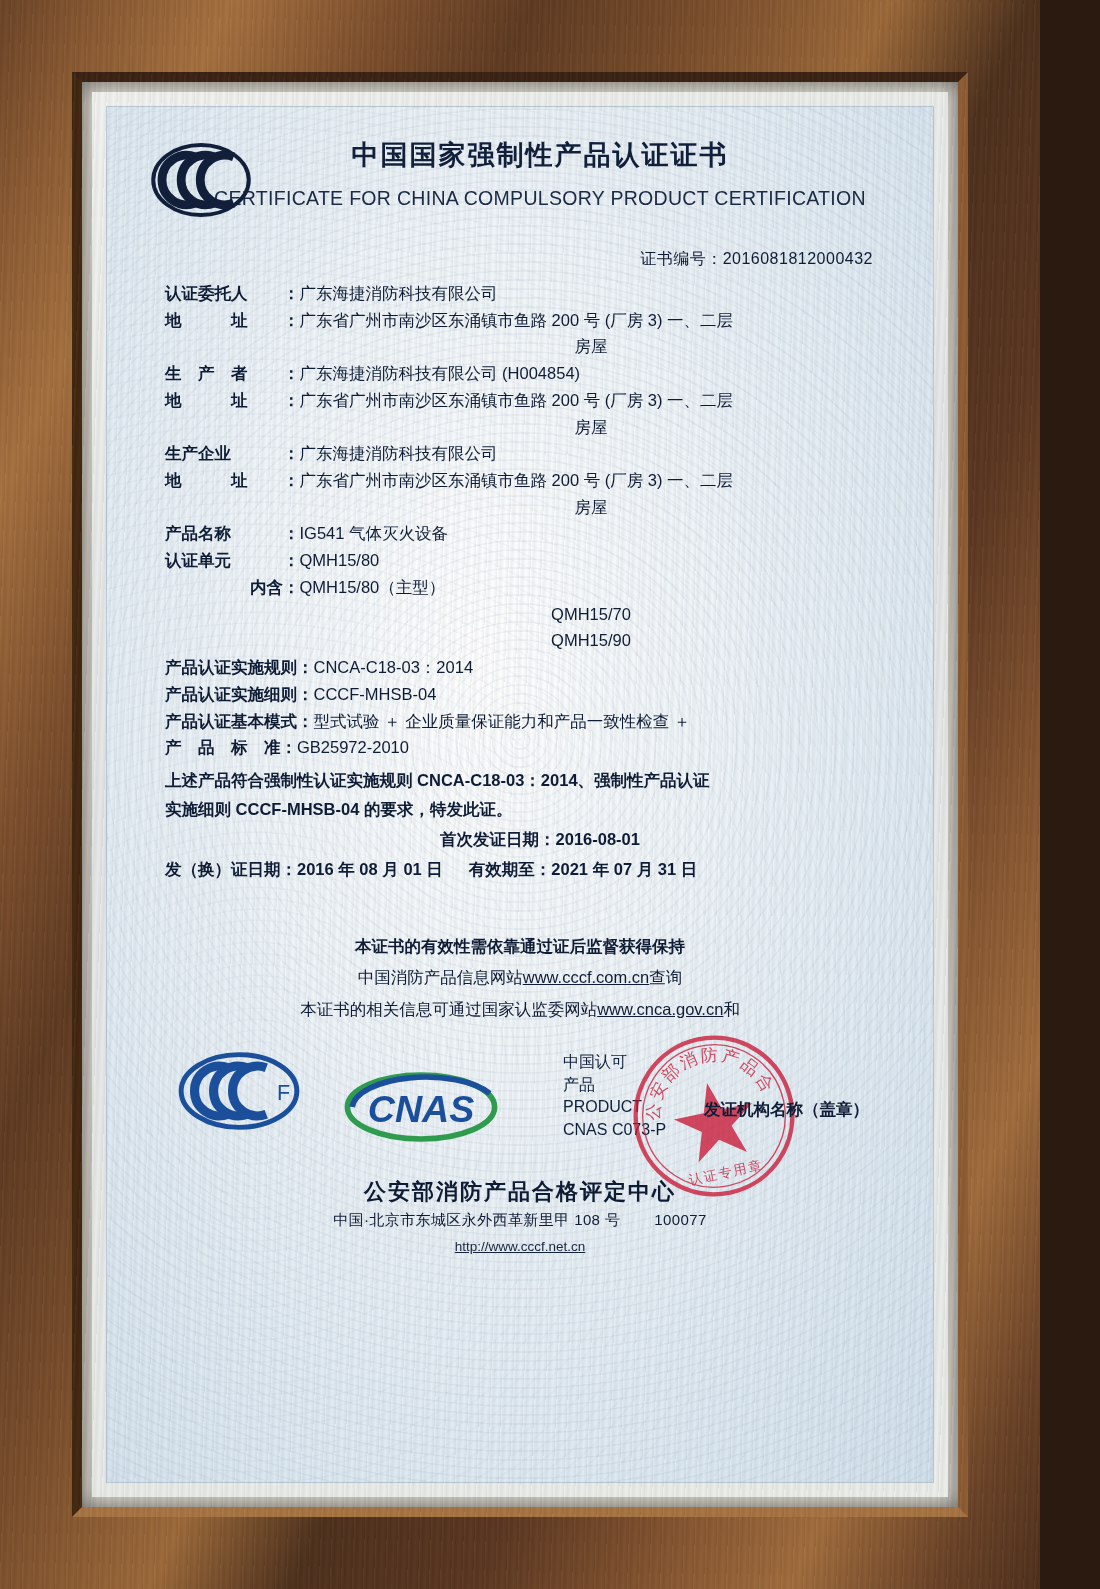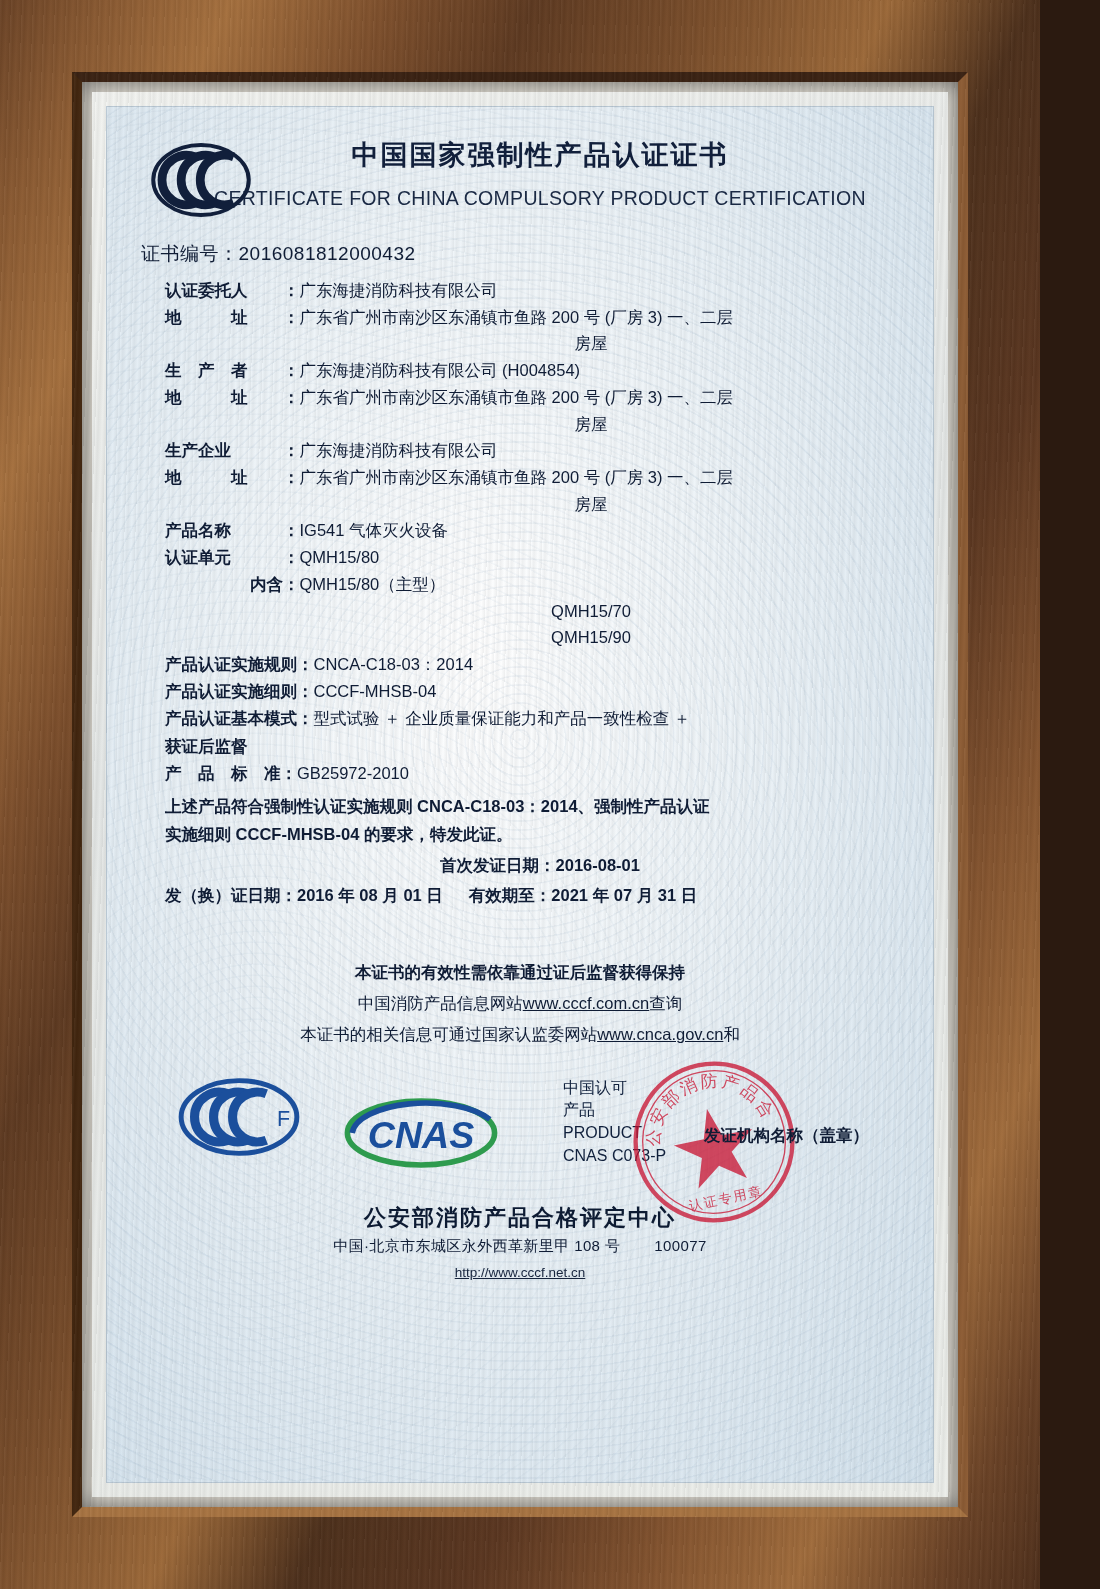--- a/index.html
+++ b/index.html
@@ -113,22 +113,23 @@
     margin-top: 4px;
   }
   .title-en {
     font-size: 19.5px;
     letter-spacing: 0.3px;
     color: #1a2944;
     margin-top: 14px;
     white-space: nowrap;
   }
   .cert-no {
-    font-size: 19px;
-    margin-top: 12px;
+    text-align: right;
+    font-size: 16px;
+    margin-top: 20px;
     padding-right: 26px;
     letter-spacing: 0.5px;
   }
   
   .fields {
     margin-top: 10px;
     font-size: 16.5px;
     line-height: 1.62;
   }
   .row {
@@ -351,21 +352,20 @@
               <div class="lbl">产品认证实施细则</div>
               <div class="colon">：</div>
               <div class="val">CCCF-MHSB-04</div>
             </div>
 
             <div class="row row-wide">
               <div class="lbl">产品认证基本模式</div>
               <div class="colon">：</div>
               <div class="val">型式试验 ＋ 企业质量保证能力和产品一致性检查 ＋</div>
             </div>
-            <div class="para" style="font-weight:bold;">获证后监督</div>
 
             <div class="row row-wide">
               <div class="lbl">产　品　标　准</div>
               <div class="colon">：</div>
               <div class="val">GB25972-2010</div>
             </div>
 
             <div class="para" style="margin-top:6px;font-weight:bold;">上述产品符合强制性认证实施规则 CNCA-C18-03：2014、强制性产品认证</div>
             <div class="para" style="font-weight:bold;">实施细则 CCCF-MHSB-04 的要求，特发此证。</div>
 

